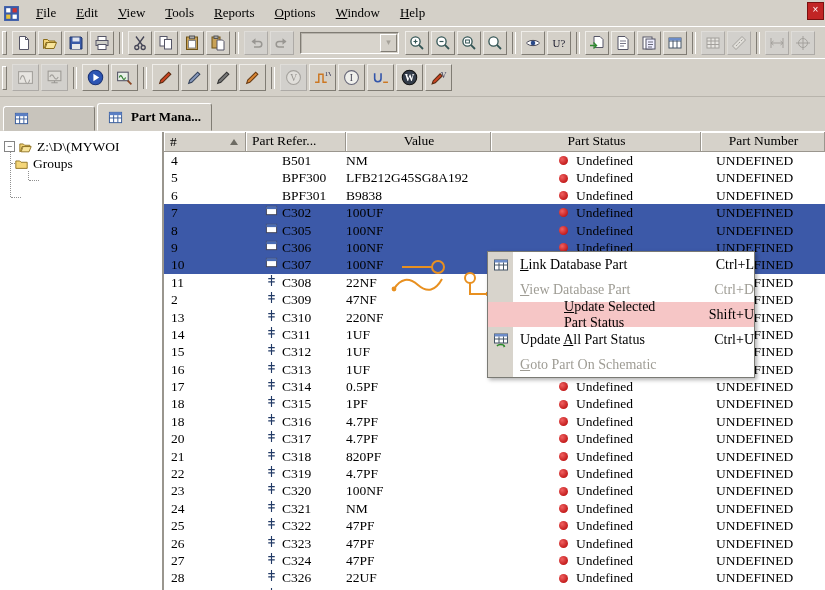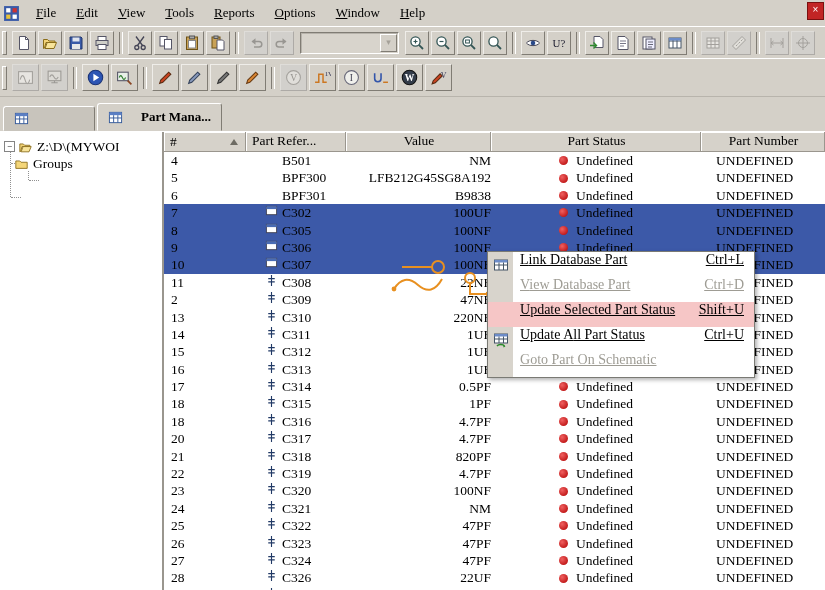--- a/index.html
+++ b/index.html
@@ -38,21 +38,21 @@
   .tbtn.dis{filter:grayscale(1) opacity(.45);}
   .tsep{width:2px;height:22px;border-left:1px solid var(--dk2);border-right:1px solid #fff;margin:0 4px;flex:none;}
   .combo{width:97px;height:20px;margin:0 5px;background:#d8d4cc;position:relative;flex:none;
     border:1px solid;border-color:var(--dk2) #fff #fff var(--dk2);box-shadow:inset 1px 1px 0 #b6b2aa;}
   .combo-arrow{position:absolute;right:1px;top:1px;bottom:1px;width:15px;background:var(--face);
     border:1px solid;border-color:#fff var(--dk2) var(--dk2) #fff;color:#8a8880;
     font-size:9px;line-height:15px;text-align:center;}
   .combo.dis .combo-arrow{color:#a5a199;}
   
   .tabbar{position:absolute;top:95px;left:0;right:0;height:36px;display:flex;align-items:flex-end;padding-left:3px;}
-  .tab{height:25px;display:flex;align-items:center;gap:18px;padding:0 10px;background:#c8c4bc;
+  .tab{height:25px;display:flex;align-items:center;gap:8px;padding:0 10px;background:#c8c4bc;
     border:1px solid;border-color:#fff var(--dk2) transparent #fff;border-radius:3px 3px 0 0;
     font-size:13px;box-sizing:border-box;}
   .tab:first-child{width:92px;}
   .tab.active{height:28px;background:var(--face);font-weight:bold;}
   .tab-icon{width:15px;height:15px;flex:none;}
   .tab-label:empty{display:none;}
   
   .main{position:absolute;top:131px;left:0;right:0;bottom:0;display:flex;border-top:1px solid #fff;}
   .tree-panel{width:164px;flex:none;background:#fff;border-right:2px solid var(--dk);position:relative;
     padding-top:6px;box-sizing:border-box;font-size:13.5px;overflow:hidden;}
@@ -73,35 +73,35 @@
   .sortarrow{width:0;height:0;border-left:4px solid transparent;border-right:4px solid transparent;
     border-bottom:6px solid #6e6c64;margin-right:3px;}
   .tbody{flex:1;overflow:hidden;font-size:13.5px;}
   .trow{display:grid;grid-template-columns:82px 100px 145px 210px 1fr;height:17.4px;line-height:17.4px;white-space:nowrap;}
   .trow.sel{background:var(--sel);}
   .c{overflow:hidden;}
   .c-num{padding-left:7px;}
   .c-ref{display:flex;align-items:flex-start;padding-left:19px;}
   .ricon{width:13px;height:13px;margin-right:4px;flex:none;display:inline-flex;}
   .ricon svg{width:100%;height:100%;}
-  .c-val{text-align:right;}
+  .c-val{text-align:left;}
   .c-status{display:flex;align-items:center;justify-content:center;gap:8px;}
   .dot{width:9px;height:9px;border-radius:50%;flex:none;
     background:radial-gradient(circle at 35% 35%, #f06060, var(--red) 75%);}
   .c-pn{padding-left:15px;}
   
   .ctx{position:absolute;left:487px;top:251px;width:266px;background:#fff;z-index:60;
     border:1px solid #7a7a74;box-shadow:2px 2px 4px rgba(0,0,0,.3);font-size:14px;}
-  .mi{height:25px;display:flex;text-decoration:underline;}
+  .mi{height:25px;display:flex;align-items:center;}
   .mi-gutter{width:25px;height:100%;background:#d8d4cc;flex:none;display:flex;align-items:center;justify-content:center;}
   .mi-gutter svg{width:16px;height:16px;}
   .mi-label{flex:1;padding-left:7px;}
-  .mi-short{padding-right:10px;}
+  .mi-short{}
   .mi.disabled{color:#9e9c94;}
-  .mi.highlighted{background:var(--menu-hl);}
+  .mi.highlighted{background:var(--menu-hl);gap:44px;}
   .mi.highlighted .mi-gutter{background:transparent;}
   
   .watermark{position:absolute;left:348px;top:257px;z-index:40;pointer-events:none;}
   .wm-doodle{color:var(--wm-orange);margin-left:38px;display:block;}
   .wm-text{font-family:"Liberation Sans",sans-serif;font-weight:bold;font-size:29px;
     color:var(--wm-blue);letter-spacing:1px;line-height:1;margin-top:-6px;}
 </style>
 </head>
 <body>
 

